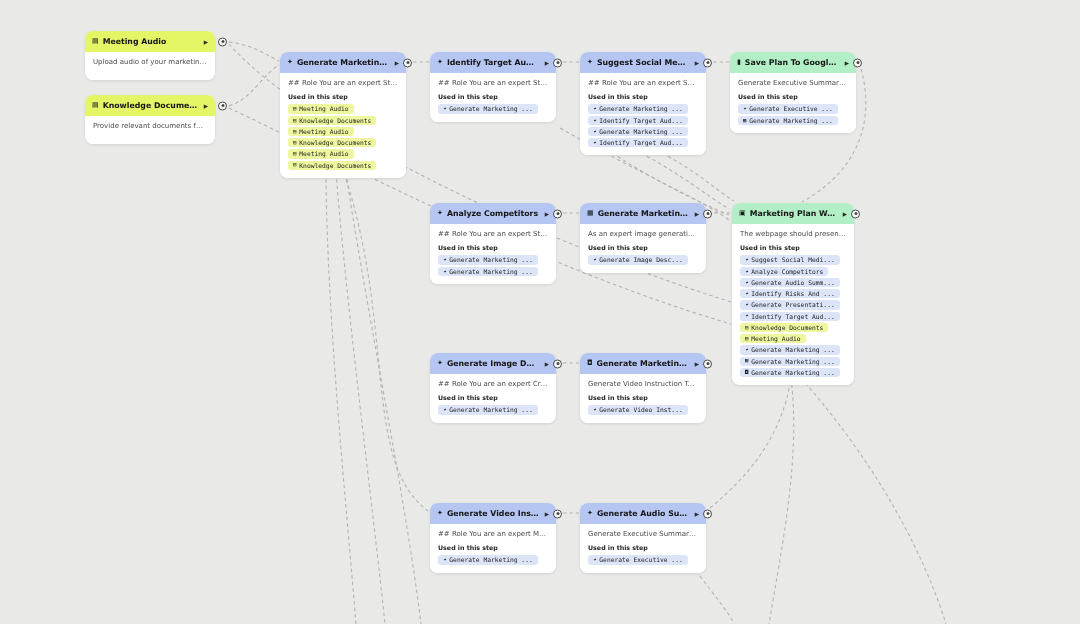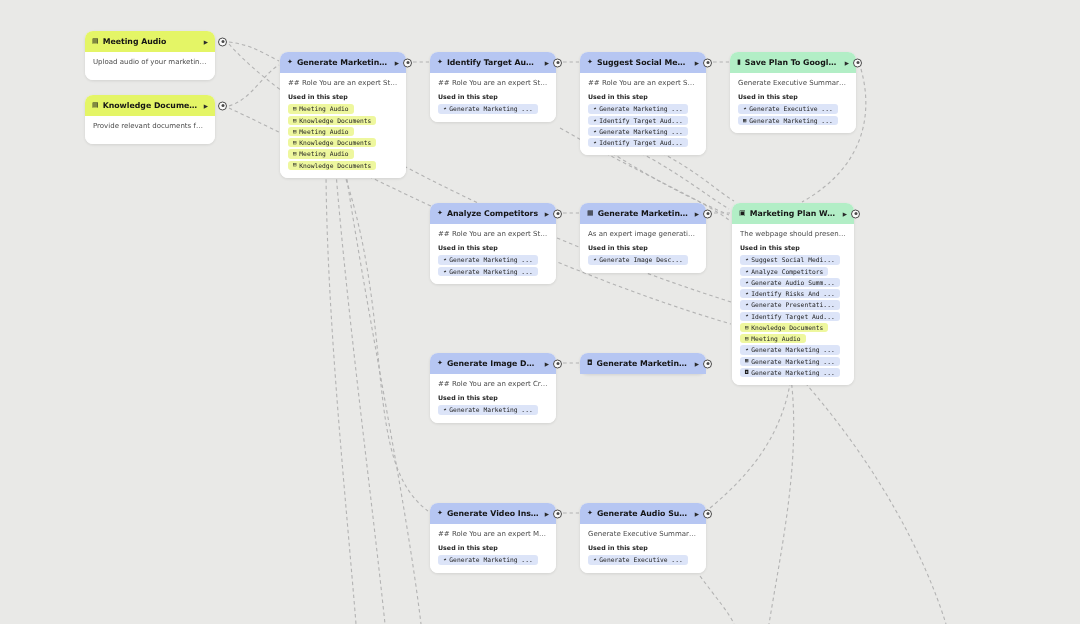--- a/index.html
+++ b/index.html
@@ -326,20 +326,30 @@
     </div>
   </div>
 
   <div class="node blue" style="left:580px;top:353px;width:126px">
     <div class="hdr">
       <span class="hic">◘</span>
       <span class="title">Generate Marketing Pla...</span>
       <span class="play">▶</span>
       <span class="handle"></span>
     </div>
+    <div class="body">
+      <div class="desc">Generate Video Instruction Text</div>
+      <div class="used">Used in this step</div>
+      <div class="tags">
+        <span class="tag b">
+            <i class="tic">✦</i>
+            <span>Generate Video Inst...</span>
+          </span>
+      </div>
+    </div>
   </div>
 
   <div class="node blue" style="left:430px;top:503px;width:126px">
     <div class="hdr">
       <span class="hic">✦</span>
       <span class="title">Generate Video Instruct...</span>
       <span class="play">▶</span>
       <span class="handle"></span>
     </div>
     <div class="body">

